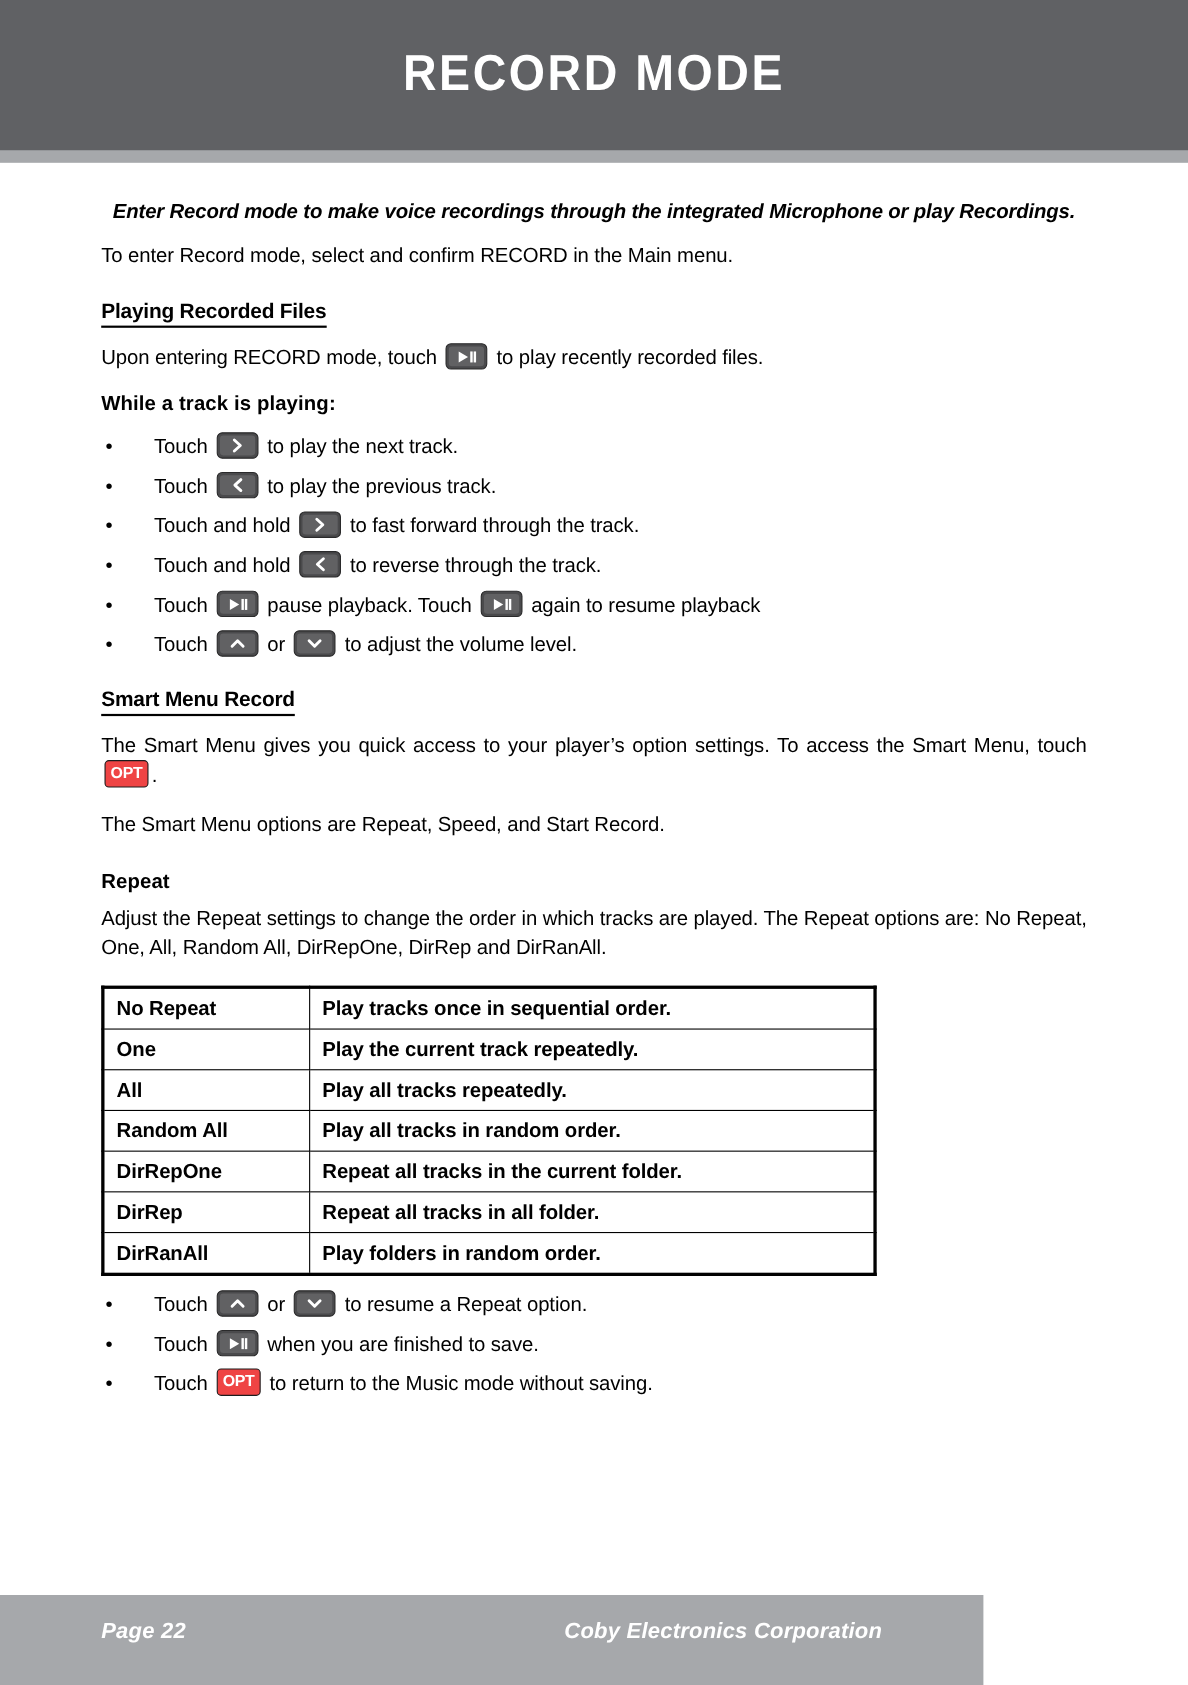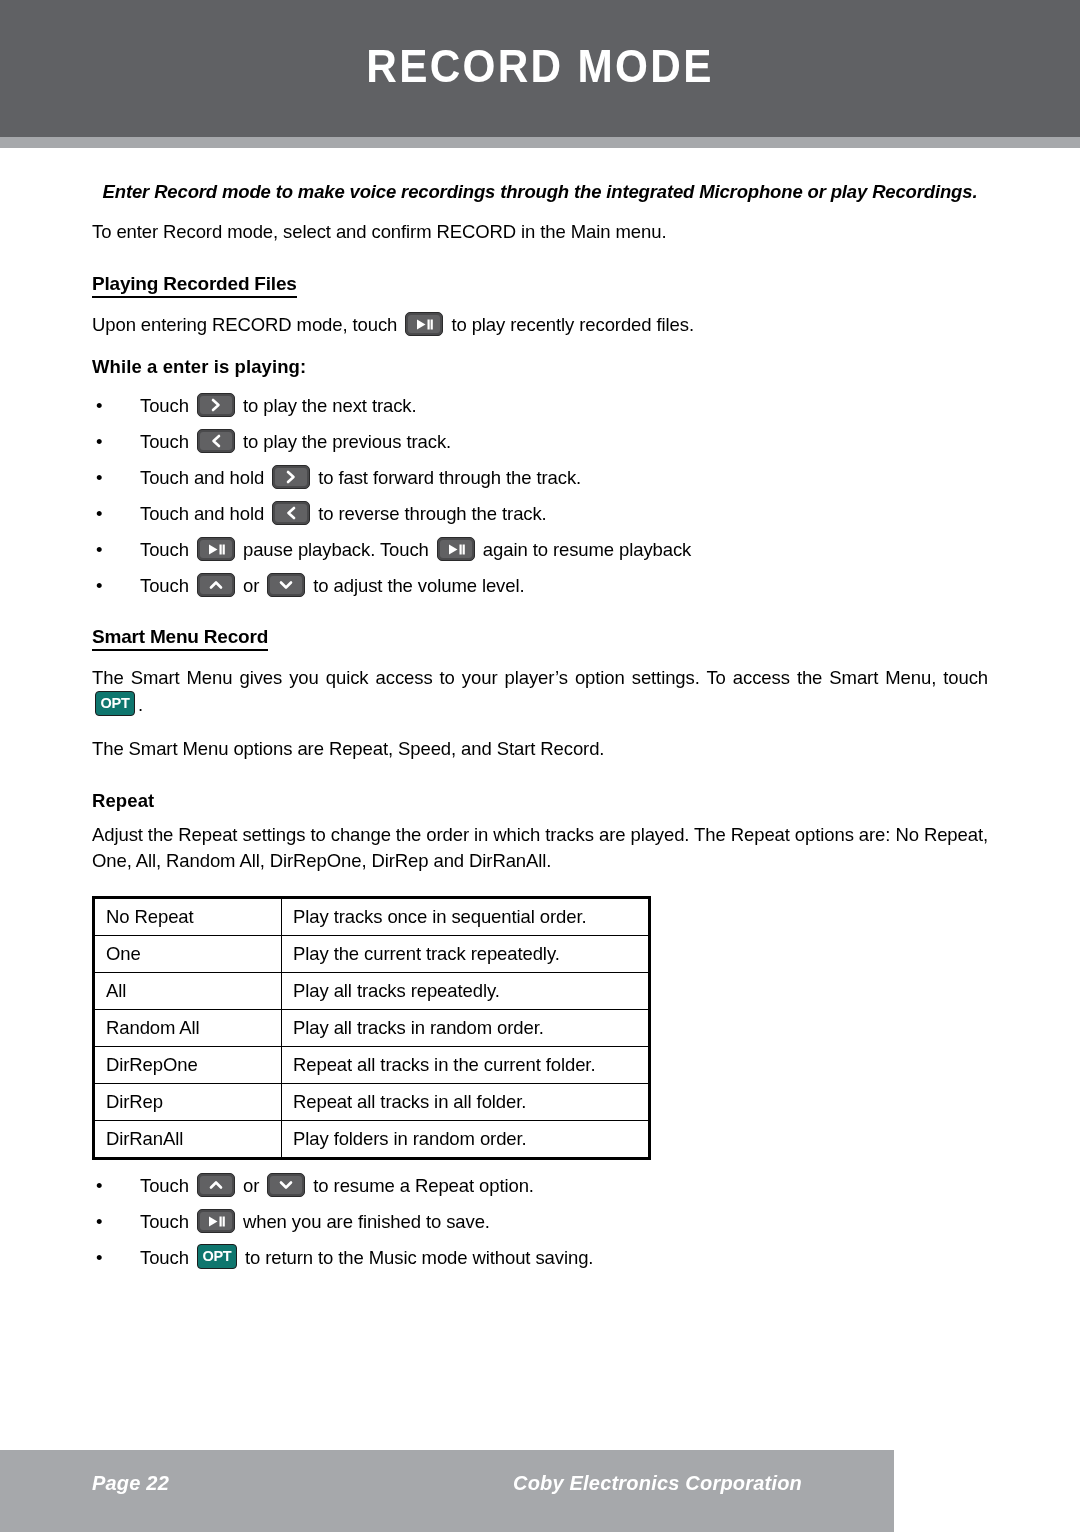--- a/index.html
+++ b/index.html
@@ -147,21 +147,21 @@
     justify-content: center;
   }
   .btn svg { display: block; }
 
   .btn-opt {
     display: inline-block;
     vertical-align: -5px;
     width: 40px;
     height: 25px;
     border-radius: 4px;
-    background: #0f766e;
+    background: #ef4444;
     border: 1.5px solid #1c1c1d;
     box-sizing: border-box;
     position: relative;
     margin: 0 3px;
   }
   .btn-opt .opt-label {
     position: absolute;
     left: 0; top: 0; right: 0; bottom: 0;
     display: flex;
     align-items: center;
@@ -170,24 +170,25 @@
     font-family: "Liberation Sans", sans-serif;
     font-weight: bold;
     font-size: 14.5px;
     letter-spacing: -0.3px;
     line-height: 1;
   }
 
   
   table.repeat-table {
     border-collapse: collapse;
-    width: 559px;
+    width: 705px;
     table-layout: fixed;
     margin: 0;
     border: 3px solid #000;
+    font-weight: bold;
   }
   table.repeat-table td {
     border: 1.5px solid #000;
     font-size: 18.5px;
     line-height: 22px;
     height: 36px;
     padding: 0 0 0 11px;
     letter-spacing: -0.1px;
     vertical-align: middle;
   }
@@ -245,21 +246,21 @@
     <span class="btn"><span class="btn-inner">
           <svg width="20" height="13" viewBox="0 0 20 13">
             <polygon points="3,1.5 3,11.5 11.5,6.5" fill="#ffffff"></polygon>
             <rect x="13.5" y="1.5" width="2.2" height="10" fill="#ffffff"></rect>
             <rect x="16.6" y="1.5" width="2.2" height="10" fill="#ffffff"></rect>
           </svg>
         </span></span>
     <span>to play recently recorded files.</span></p>
 
   <div class="sp-18"></div>
-  <p class="sub-head">While a enter is playing:</p>
+  <p class="sub-head">While a track is playing:</p>
   <div class="sp-10"></div>
 
   <ul class="bullets">
     <li>
       <span class="bullet-dot">•</span>
       <span>Touch</span>
       <span class="btn"><span class="btn-inner">
             <svg width="16" height="14" viewBox="0 0 16 14">
               <polyline points="5,2 10.5,7 5,12" fill="none" stroke="#ffffff" stroke-width="2.6" stroke-linecap="round" stroke-linejoin="round"></polyline>
             </svg>

